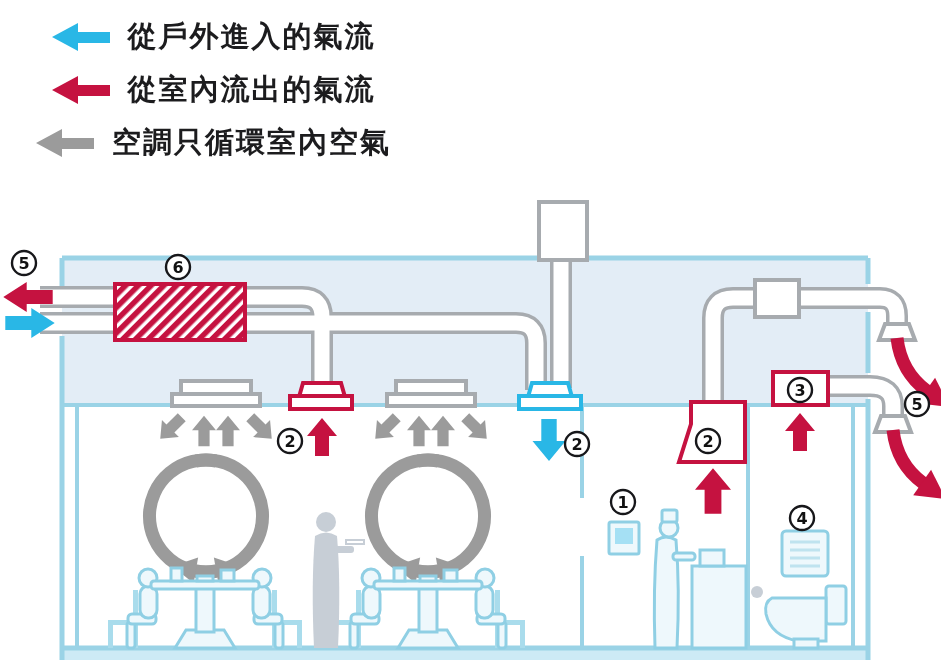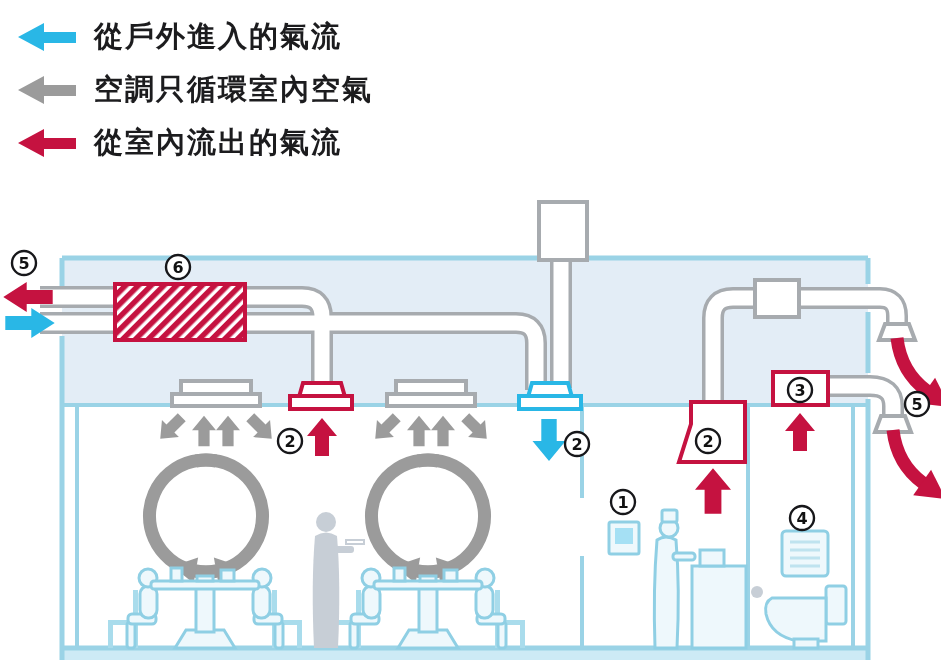--- a/index.html
+++ b/index.html
@@ -1,18 +1,18 @@
 <!DOCTYPE html>
 <html style="--c_cyan: #29b7e6; --c_red: #c51240; --c_gray: #9b9b9b; --c_blue: #9ad3e6; --c_duct: #a7abaf; --c_plenum: #e3edf6; --c_floor: #cdeaf5; --c_people: #8fcfe4; --c_waiter: #c7ced6;"><head>
 <meta charset="utf-8">
 <style>
   html,body{margin:0;padding:0;background:#fff;}
   .canvas{position:relative;width:941px;height:671px;background:#fff;overflow:hidden;
           font-family:"DejaVu Sans",sans-serif;}
-  .legend{position:absolute;left:18px;top:18px;display:flex;flex-direction:column;gap:16px;z-index:5;}
+  .legend{position:absolute;left:36px;top:18px;display:flex;flex-direction:column;gap:16px;z-index:5;align-items:center;}
   .legend-row{display:flex;align-items:center;gap:18px;height:37px;}
   .legend-row svg{display:block;}
   .legend-label{font-size:29px;font-weight:bold;color:#1c1c1e;letter-spacing:2px;line-height:1;}
   .diagram-svg{position:absolute;left:0;top:0;}
 
   .wall{stroke:var(--c_blue,#9ad3e6);stroke-width:5;fill:none;stroke-linecap:butt;}
   .wall-thin{stroke-width:4;}
   .duct-outer{fill:none;stroke:var(--c_duct,#a7abaf);stroke-width:22;stroke-linejoin:round;}
   .duct-inner{fill:none;stroke:#fff;stroke-width:15;stroke-linejoin:round;}
   .gray-box{fill:#fff;stroke:var(--c_duct,#a7abaf);stroke-width:4;}
@@ -37,29 +37,29 @@
 
   <div class="legend">
     <div class="legend-row">
       <svg width="58" height="28" viewBox="0 0 58 28">
         <polygon points="0,14 26,0 26,9 58,9 58,20 26,20 26,28" fill="#29b7e6"></polygon>
       </svg>
       <span class="legend-label">從戶外進入的氣流</span>
     </div>
     <div class="legend-row">
       <svg width="58" height="28" viewBox="0 0 58 28">
+        <polygon points="0,14 26,0 26,9 58,9 58,20 26,20 26,28" fill="#c51240"></polygon>
+      </svg>
+      <span class="legend-label">從室內流出的氣流</span>
+    </div>
+    <div class="legend-row">
+      <svg width="58" height="28" viewBox="0 0 58 28">
         <polygon points="0,14 26,0 26,9 58,9 58,20 26,20 26,28" fill="#9b9b9b"></polygon>
       </svg>
       <span class="legend-label">空調只循環室內空氣</span>
-    </div>
-    <div class="legend-row">
-      <svg width="58" height="28" viewBox="0 0 58 28">
-        <polygon points="0,14 26,0 26,9 58,9 58,20 26,20 26,28" fill="#c51240"></polygon>
-      </svg>
-      <span class="legend-label">從室內流出的氣流</span>
     </div>
   </div>
 
   <svg class="diagram-svg" width="941" height="671" viewBox="0 0 941 671">
 
     <defs>
       <pattern id="hatch" width="9" height="9" patternUnits="userSpaceOnUse" patternTransform="rotate(45)">
         <rect width="9" height="9" fill="#fff"></rect>
         <rect width="5.5" height="9" fill="#c51240"></rect>
       </pattern>

